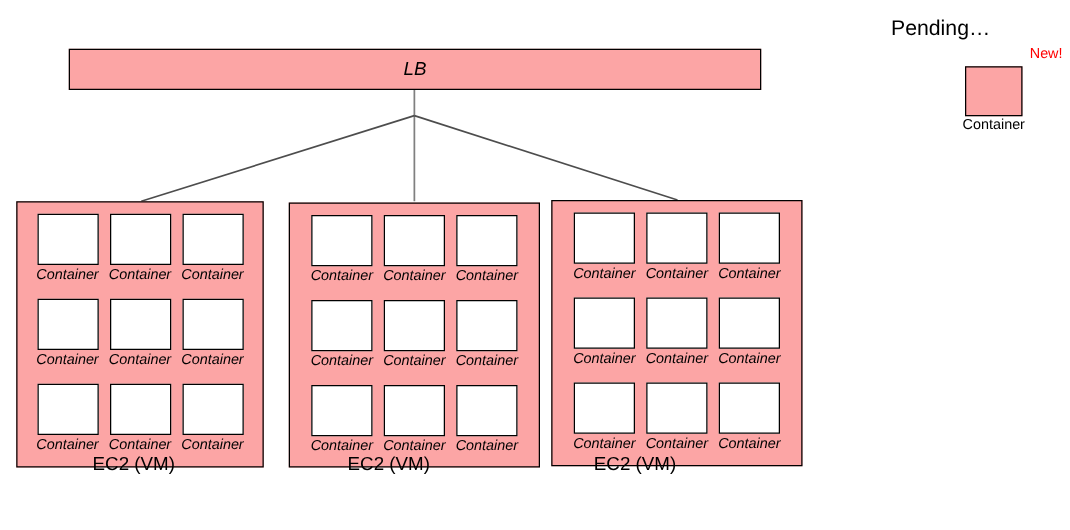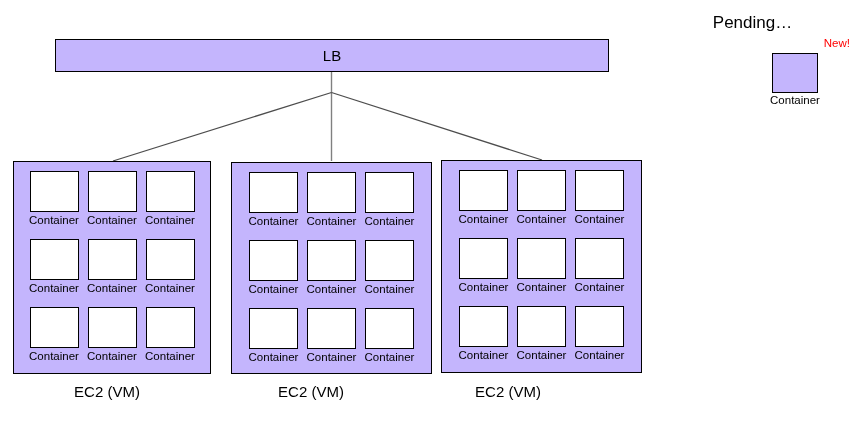--- a/index.html
+++ b/index.html
@@ -17,24 +17,25 @@
     overflow: hidden;
   }
   .connectors {
     position: absolute;
     left: 0; top: 0;
     width: 856px; height: 424px;
     z-index: 0;
   }
   .shape {
     position: absolute;
-    background: #c4b5fd;
+    background: #fca5a5;
     border: 1.5px solid #000000;
     box-sizing: border-box;
     z-index: 1;
+    font-style: italic;
   }
   .lb-box {
     left: 55px; top: 39px;
     width: 554px; height: 33px;
     display: flex;
     align-items: center;
     justify-content: center;
     font-size: 15px;
   }
   .vm {
@@ -65,21 +66,21 @@
     box-sizing: border-box;
   }
   .clabel {
     font-size: 11.5px;
     line-height: 14px;
     margin-top: 1px;
     white-space: nowrap;
   }
   .vm-label {
     position: absolute;
-    top: 383px;
+    top: 363px;
     width: 140px;
     text-align: center;
     font-size: 15px;
     z-index: 1;
   }
   .vm-label1 { left: 37px; }
   .vm-label2 { left: 241px; }
   .vm-label3 { left: 438px; }
   .pending-title {
     position: absolute;

